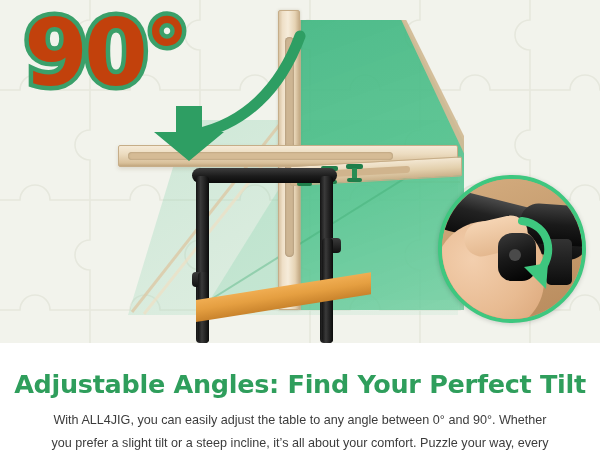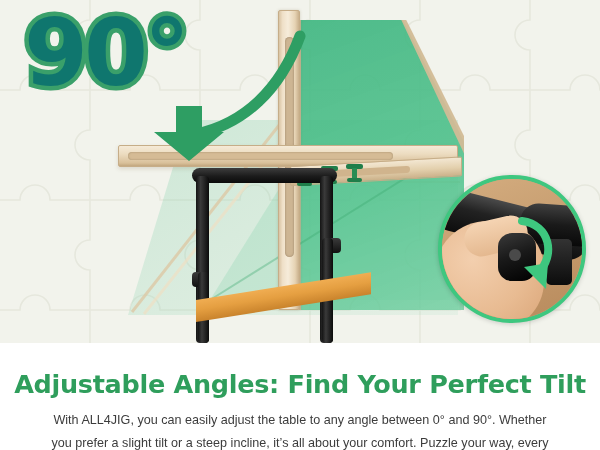--- a/index.html
+++ b/index.html
@@ -194,21 +194,21 @@
   }
 
   
   .deg-badge {
     position: absolute;
     left: 24px; top: 8px;
     font-size: 92px;
     font-weight: 700;
     letter-spacing: -4px;
     line-height: 1;
-    color: #0f766e;
+    color: #c2410c;
     -webkit-text-stroke: 9px #3aa06a;
     paint-order: stroke fill;
     font-family: "DejaVu Sans", sans-serif;
   }
 
   
   .inset {
     position: absolute;
     right: 14px; bottom: 20px;
     width: 148px; height: 148px;

